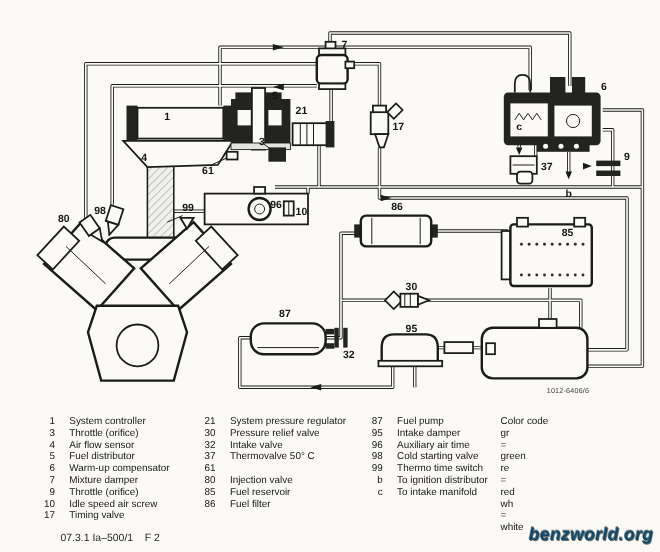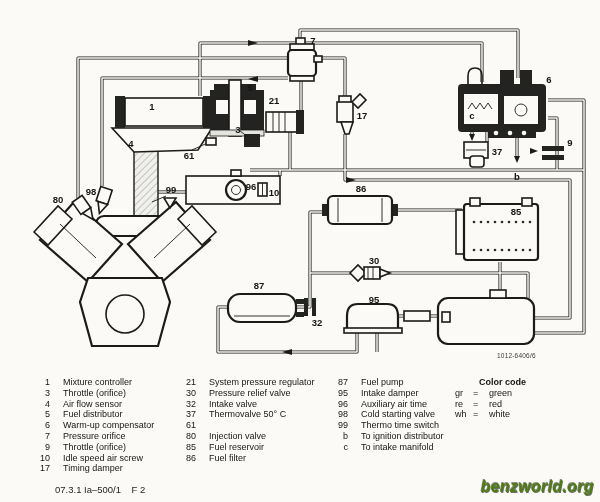--- a/index.html
+++ b/index.html
@@ -20,28 +20,28 @@
   
   .legend{position:absolute;top:377px;left:0;right:0;font-size:9px;line-height:10.8px;color:#161614;}
   .legend-col{position:absolute;top:0;}
   #col1{left:30px;width:148px}
   #col2{left:176px;width:154px}
   #col3{left:328px;width:132px}
   #colcc{left:455px;width:126px}
   .lrow{display:flex;align-items:flex-start;}
   .lnum{width:20px;text-align:right;flex:none;}
   .llabel{margin-left:13px;white-space:pre-line;}
-  .cc-title{font-weight:bold;margin-left:24px;}
-  .ccrow{display:flex;}
+  .cc-title{font-weight:normal;}
+  .ccrow{display:flex;flex-direction:column;}
   .ccab{width:18px;}
   .cceq{width:16px;}
   
   .footer{position:absolute;left:0;right:0;top:477px;height:25px;text-align:right;}
   .docref{position:absolute;left:55px;top:7px;font-size:9.5px;white-space:pre;color:#1e1e1c;}
-  .watermark{position:absolute;right:6px;top:1px;font-size:16px;font-weight:bold;font-style:italic;color:#4d7c0f;letter-spacing:.3px;text-shadow:.6px .6px 0 #6e6e6c,-.6px -.6px 0 #8a8a88;}
+  .watermark{position:absolute;right:6px;top:1px;font-size:16px;font-weight:bold;font-style:italic;color:#0c4a6e;letter-spacing:.3px;text-shadow:.6px .6px 0 #6e6e6c,-.6px -.6px 0 #8a8a88;}
 </style>
 </head>
 <body>
 
 <div class="page">
 
   <div class="diagram">
     <svg width="600" height="374" viewBox="0 0 600 374">
       <defs>
         <pattern id="hatch" width="5" height="5" patternTransform="rotate(45)" patternUnits="userSpaceOnUse">
@@ -344,53 +344,53 @@
         <span class="dlabel" style="left: 517px; top: 177px;">b</span>
         <span class="dlabel" style="left: 472px; top: 116px;">c</span>
       </div>
     <div class="diagram-id">1012-6406/6</div>
   </div>
 
   <div class="legend">
     <div class="legend-col" id="col1">
         <div class="lrow">
           <span class="lnum">1</span>
-          <span class="llabel">Mixture controller</span>
+          <span class="llabel">System controller</span>
         </div>
         <div class="lrow">
           <span class="lnum">3</span>
           <span class="llabel">Throttle (orifice)</span>
         </div>
         <div class="lrow">
           <span class="lnum">4</span>
           <span class="llabel">Air flow sensor</span>
         </div>
         <div class="lrow">
           <span class="lnum">5</span>
           <span class="llabel">Fuel distributor</span>
         </div>
         <div class="lrow">
           <span class="lnum">6</span>
           <span class="llabel">Warm-up compensator</span>
         </div>
         <div class="lrow">
           <span class="lnum">7</span>
-          <span class="llabel">Pressure orifice</span>
+          <span class="llabel">Mixture damper</span>
         </div>
         <div class="lrow">
           <span class="lnum">9</span>
           <span class="llabel">Throttle (orifice)</span>
         </div>
         <div class="lrow">
           <span class="lnum">10</span>
           <span class="llabel">Idle speed air screw</span>
         </div>
         <div class="lrow">
           <span class="lnum">17</span>
-          <span class="llabel">Timing damper</span>
+          <span class="llabel">Timing valve</span>
         </div>
       </div>
     <div class="legend-col" id="col2">
         <div class="lrow">
           <span class="lnum">21</span>
           <span class="llabel">System pressure regulator</span>
         </div>
         <div class="lrow">
           <span class="lnum">30</span>
           <span class="llabel">Pressure relief valve</span>

